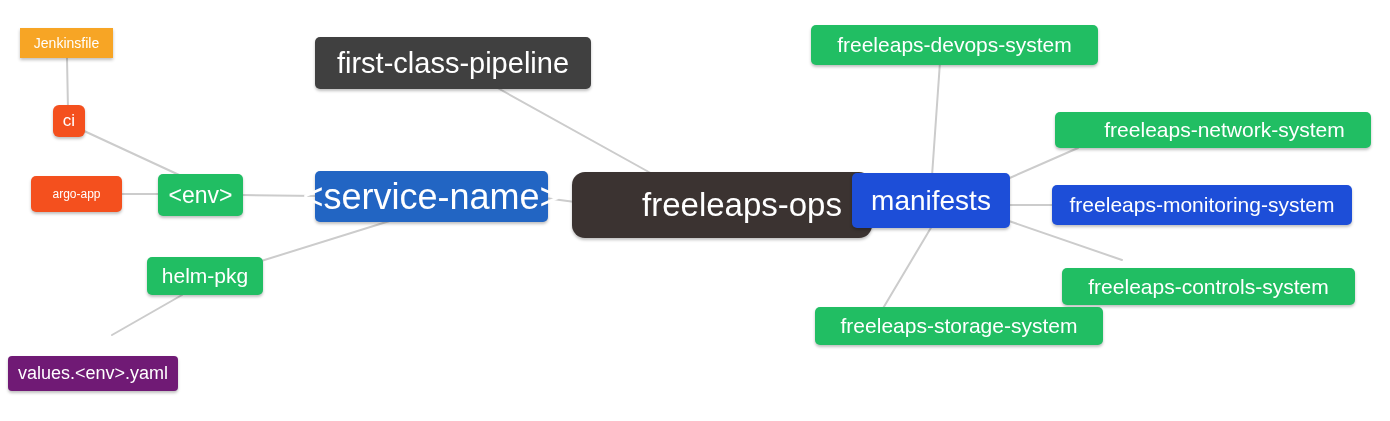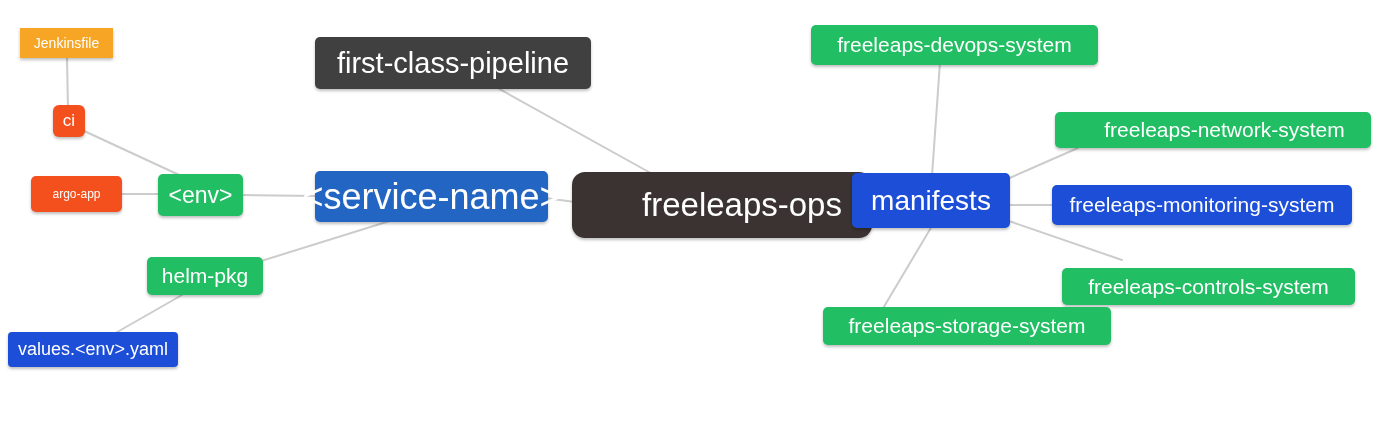--- a/index.html
+++ b/index.html
@@ -59,24 +59,24 @@
     <line x1="1006" y1="205" x2="1056" y2="205" style="stroke: rgb(204, 204, 204);"></line>
     <line x1="1006" y1="220" x2="1122" y2="260" style="stroke: rgb(204, 204, 204);"></line>
     <line x1="932" y1="226" x2="882" y2="310" style="stroke: rgb(204, 204, 204);"></line>
   </svg>
 
   <div class="node" id="n-jenkinsfile" style="background: rgb(247, 165, 37);">Jenkinsfile</div>
   <div class="node" id="n-ci" style="background: rgb(244, 80, 30);">ci</div>
   <div class="node" id="n-argo-app" style="background: rgb(244, 80, 30);">argo-app</div>
   <div class="node" id="n-env" style="background: rgb(33, 190, 99);">&lt;env&gt;</div>
   <div class="node" id="n-helm-pkg" style="background: rgb(33, 190, 99);">helm-pkg</div>
-  <div class="node" id="n-values-env-yaml" style="background: #1d4ed8;">values.&lt;env&gt;.yaml</div>
+  <div class="node" id="n-values-env-yaml" style="background: #701a75; margin-top: 24px;">values.&lt;env&gt;.yaml</div>
   <div class="node" id="n-first-class-pipeline" style="background: #404040;">first-class-pipeline</div>
   <div class="node" id="n-service-name" style="background: rgb(34, 101, 195);">&lt;service-name&gt;</div>
   <div class="node" id="n-freeleaps-ops" style="background: rgb(59, 51, 49);">freeleaps-ops</div>
   <div class="node" id="n-manifests" style="background: #1d4ed8;">manifests</div>
   <div class="node" id="n-devops-system" style="background: rgb(33, 190, 99);">freeleaps-devops-system</div>
   <div class="node" id="n-network-system" style="background: rgb(33, 190, 99);">freeleaps-network-system</div>
   <div class="node" id="n-monitoring-system" style="background: #1d4ed8;">freeleaps-monitoring-system</div>
   <div class="node" id="n-controls-system" style="background: rgb(33, 190, 99);">freeleaps-controls-system</div>
-  <div class="node" id="n-storage-system" style="background: rgb(33, 190, 99); margin-left: 8px;">freeleaps-storage-system</div>
+  <div class="node" id="n-storage-system" style="background: rgb(33, 190, 99);">freeleaps-storage-system</div>
 
 </div>
 
 </body></html>

